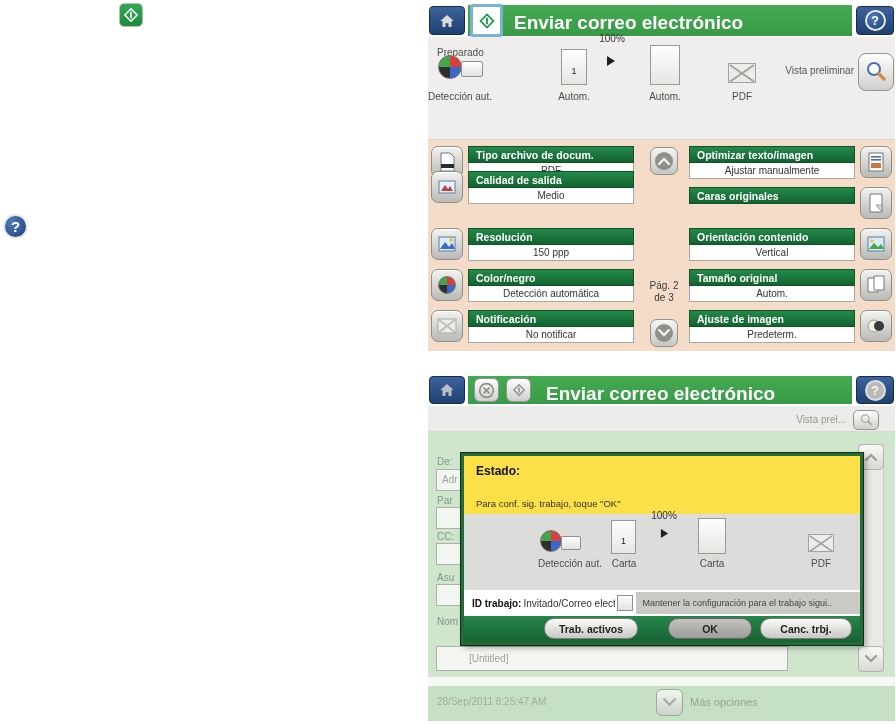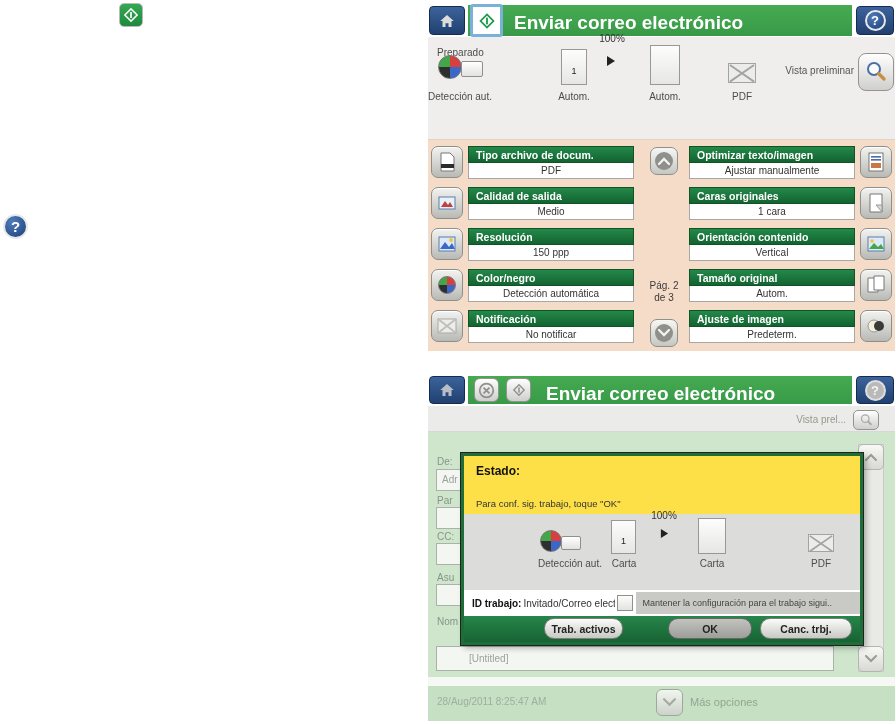--- a/index.html
+++ b/index.html
@@ -122,21 +122,21 @@
       <svg width="20" height="20" viewBox="0 0 20 20">
           <path d="M4 1h9l4 4v14H4z" fill="#fff" stroke="#777"></path>
           <rect x="4" y="12" width="13" height="4" fill="#2b2b2b"></rect>
         </svg>
     </span>
     <span class="optText">
       <span class="optHead">Tipo archivo de docum.</span>
       <span class="optVal">PDF</span>
     </span>
   </div>
-  <div class="opt left" style="left:3px;top:182px;text-decoration:underline;">
+  <div class="opt left" style="left:3px;top:166px;text-decoration:underline;">
     <span class="optIcon">
       <svg width="20" height="20" viewBox="0 0 20 20">
           <rect x="2" y="4" width="16" height="12" fill="#e8f0fa" stroke="#5b7fae"></rect>
           <path d="M4 14l4-6 3 4 2-3 3 5z" fill="#c04040"></path>
         </svg>
     </span>
     <span class="optText">
       <span class="optHead">Calidad de salida</span>
       <span class="optVal">Medio</span>
     </span>
@@ -186,21 +186,20 @@
           <rect x="2" y="1" width="14" height="18" fill="#fff" stroke="#777"></rect>
           <rect x="4" y="4" width="10" height="1.6" fill="#4a6ea8"></rect>
           <rect x="4" y="7" width="10" height="1.6" fill="#4a6ea8"></rect>
           <rect x="4" y="11" width="10" height="5" fill="#c87840"></rect>
         </svg>
     </span>
   </div>
   <div class="opt right" style="left:261px;top:182px;">
     <span class="optText">
       <span class="optHead">Caras originales</span>
-      <span class="optVal">1 cara</span>
     </span>
     <span class="optIcon">
       <svg width="18" height="20" viewBox="0 0 18 20">
           <path d="M3 1h12v18H3z" fill="#fff" stroke="#777"></path>
           <path d="M15 19L9 12h6z" fill="#d8d8d4" stroke="#999"></path>
         </svg>
     </span>
   </div>
   <div class="opt right" style="left:261px;top:223px;">
     <span class="optText">
@@ -298,21 +297,21 @@
 
   <div class="formLbl" style="left:9px;top:82px;">De:</div>
   <div class="formField" style="left:8px;top:95px;width:80px;">Adr</div>
   <div class="formLbl" style="left:9px;top:121px;">Par</div>
   <div class="formField" style="left:8px;top:133px;width:80px;"></div>
   <div class="formLbl" style="left:9px;top:157px;">CC:</div>
   <div class="formField" style="left:8px;top:169px;width:80px;"></div>
   <div class="formLbl" style="left:9px;top:198px;">Asu</div>
   <div class="formField" style="left:8px;top:210px;width:80px;"></div>
   <div class="formLbl" style="left:9px;top:242px;">Nom</div>
-  <div class="formField" style="left:8px;top:272px;width:398px;height:25px;line-height:23px;padding-left:32px;">[Untitled]</div>
+  <div class="formField" style="left:8px;top:272px;width:352px;height:25px;line-height:23px;padding-left:32px;">[Untitled]</div>
 
   <div class="scrollTrack" style="left:430px;top:70px;width:26px;height:228px;"></div>
   <div class="scrollBtn" style="left:430px;top:70px;">
     <svg width="12" height="8" viewBox="0 0 12 8">
         <path d="M1 7l5-5 5 5" stroke="#9a9a96" stroke-width="2" fill="none" stroke-linecap="round"></path>
       </svg>
   </div>
   <div class="scrollBtn" style="left:430px;top:272px;">
     <svg width="12" height="8" viewBox="0 0 12 8">
         <path d="M1 1l5 5 5-5" stroke="#9a9a96" stroke-width="2" fill="none" stroke-linecap="round"></path>
@@ -350,28 +349,28 @@
     </div>
 
     <div class="abs" style="left:0;top:134px;width:100%;height:26px;background:#fff;display:flex;align-items:center;">
       <span style="font-size:10px;font-weight:bold;color:#111;margin-left:8px;white-space:nowrap;">ID trabajo:</span>
       <span style="font-size:10px;color:#333;margin-left:2px;white-space:nowrap;overflow:hidden;max-width:92px;">Invitado/Correo electrón</span>
       <span style="width:16px;height:16px;background:linear-gradient(#fdfdfd,#e2e2de);border:1px solid #8f8f8b;margin-left:2px;flex:none;"></span>
       <span style="font-size:9px;color:#444;background:#c9c9c5;height:22px;line-height:22px;padding:0 6px;margin-left:3px;white-space:nowrap;overflow:hidden;flex:1;">Mantener la configuración para el trabajo sigui..</span>
     </div>
 
     <div class="abs" style="left:0;top:160px;width:100%;height:26px;background:linear-gradient(#27854a,#176333);">
-      <button class="dlgBtn" style="left:80px;width:79px;">Trab. activos</button>
+      <button class="dlgBtn" style="left:80px;width:94px;">Trab. activos</button>
       <button class="dlgBtn primary" style="left:204px;width:84px;">OK</button>
       <button class="dlgBtn" style="left:296px;width:92px;">Canc. trbj.</button>
     </div>
   </div>
 
   <div class="abs" style="left:0;top:303px;width:467px;height:9px;background:#f6f8f4;"></div>
   <div class="abs" style="left:0;top:312px;width:467px;height:35px;background:#c6e0c3;"></div>
-  <div class="abs" style="left:9px;top:322px;font-size:10px;color:#9fae9d;">28/Aug/2011 8:25:47 AM</div>
+  <div class="abs" style="left:9px;top:322px;font-size:10px;color:#9fae9d;">28/Sep/2011 8:25:47 AM</div>
   <div class="abs grayBtn" style="left:228px;top:315px;width:27px;height:27px;opacity:.75;">
     <svg width="13" height="9" viewBox="0 0 12 8">
         <path d="M1 1l5 5 5-5" stroke="#9a9a96" stroke-width="2" fill="none" stroke-linecap="round"></path>
       </svg>
   </div>
   <div class="abs" style="left:262px;top:322px;font-size:11px;color:#93a591;">Más opciones</div>
 </div>
 
 </body></html>

